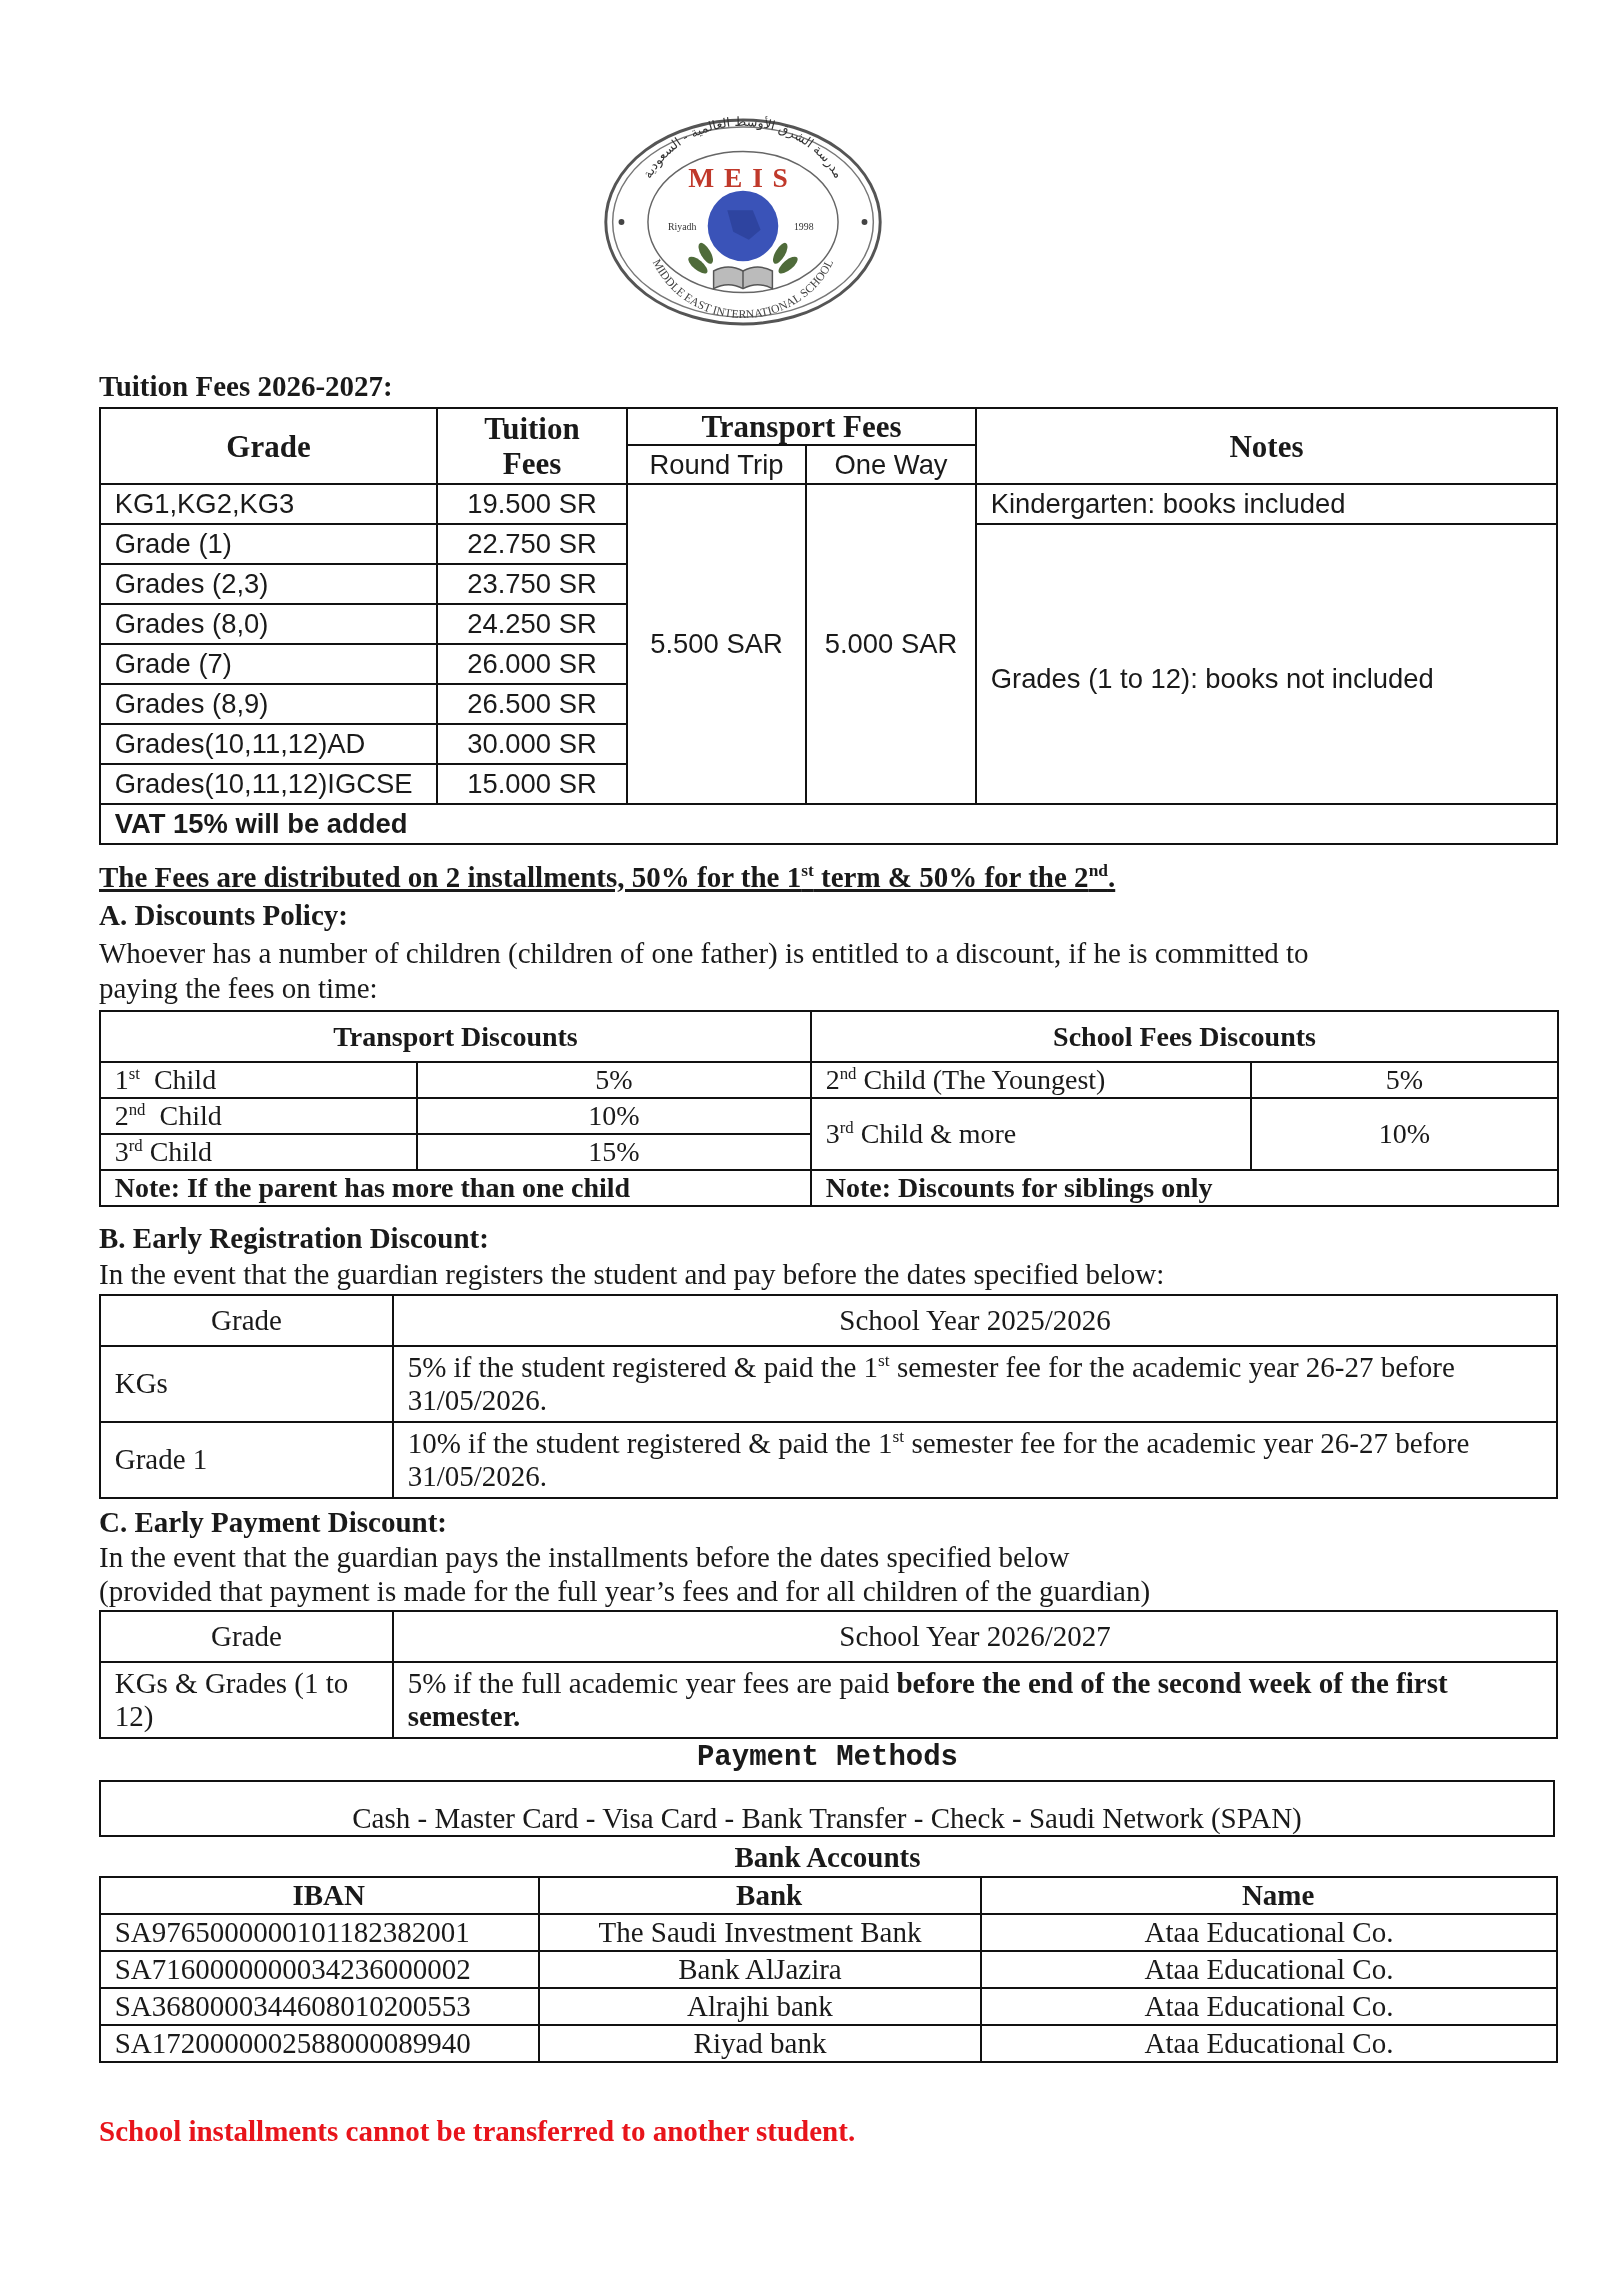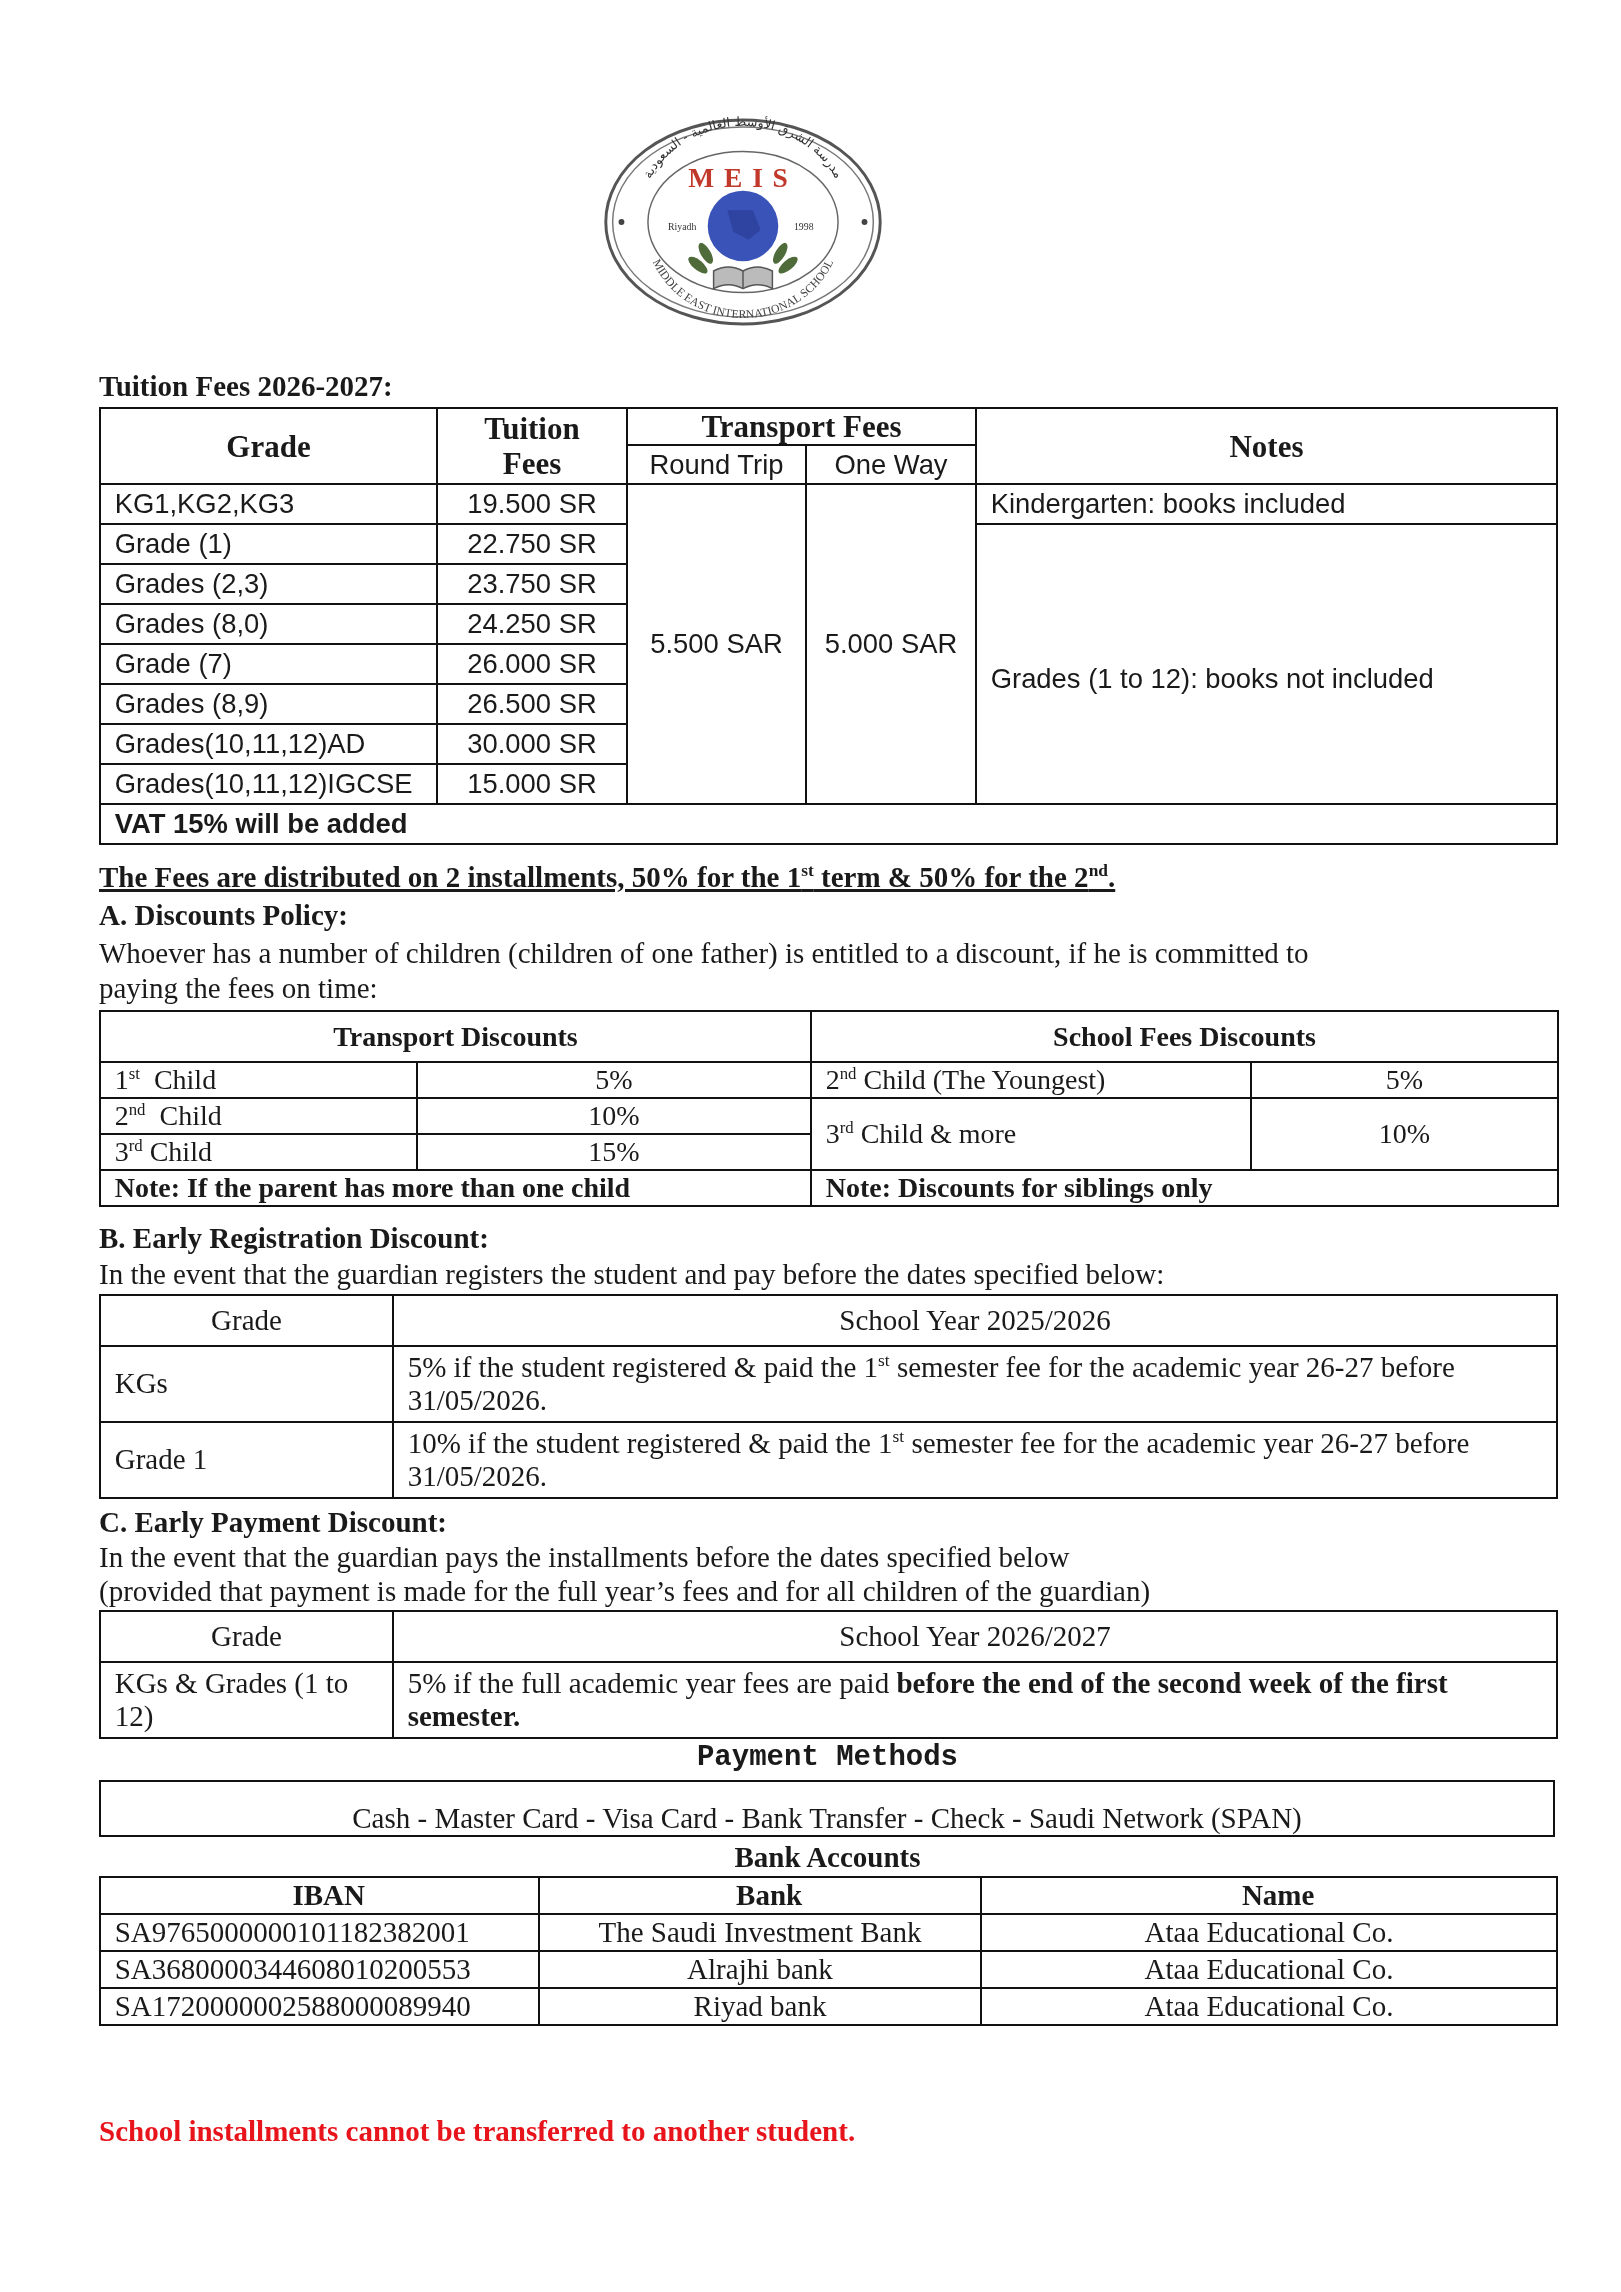--- a/index.html
+++ b/index.html
@@ -276,20 +276,25 @@
       <th>IBAN</th>
       <th>Bank</th>
       <th>Name</th>
     </tr>
     <tr>
       <td>SA9765000000101182382001</td>
       <td class="c">The Saudi Investment Bank</td>
       <td class="c">Ataa Educational Co.</td>
     </tr>
     <tr>
+      <td>SA7160000000034236000002</td>
+      <td class="c">Bank AlJazira</td>
+      <td class="c">Ataa Educational Co.</td>
+    </tr>
+    <tr>
       <td>SA3680000344608010200553</td>
       <td class="c">Alrajhi bank</td>
       <td class="c">Ataa Educational Co.</td>
     </tr>
     <tr>
       <td>SA1720000002588000089940</td>
       <td class="c">Riyad bank</td>
       <td class="c">Ataa Educational Co.</td>
     </tr>
   </tbody>

